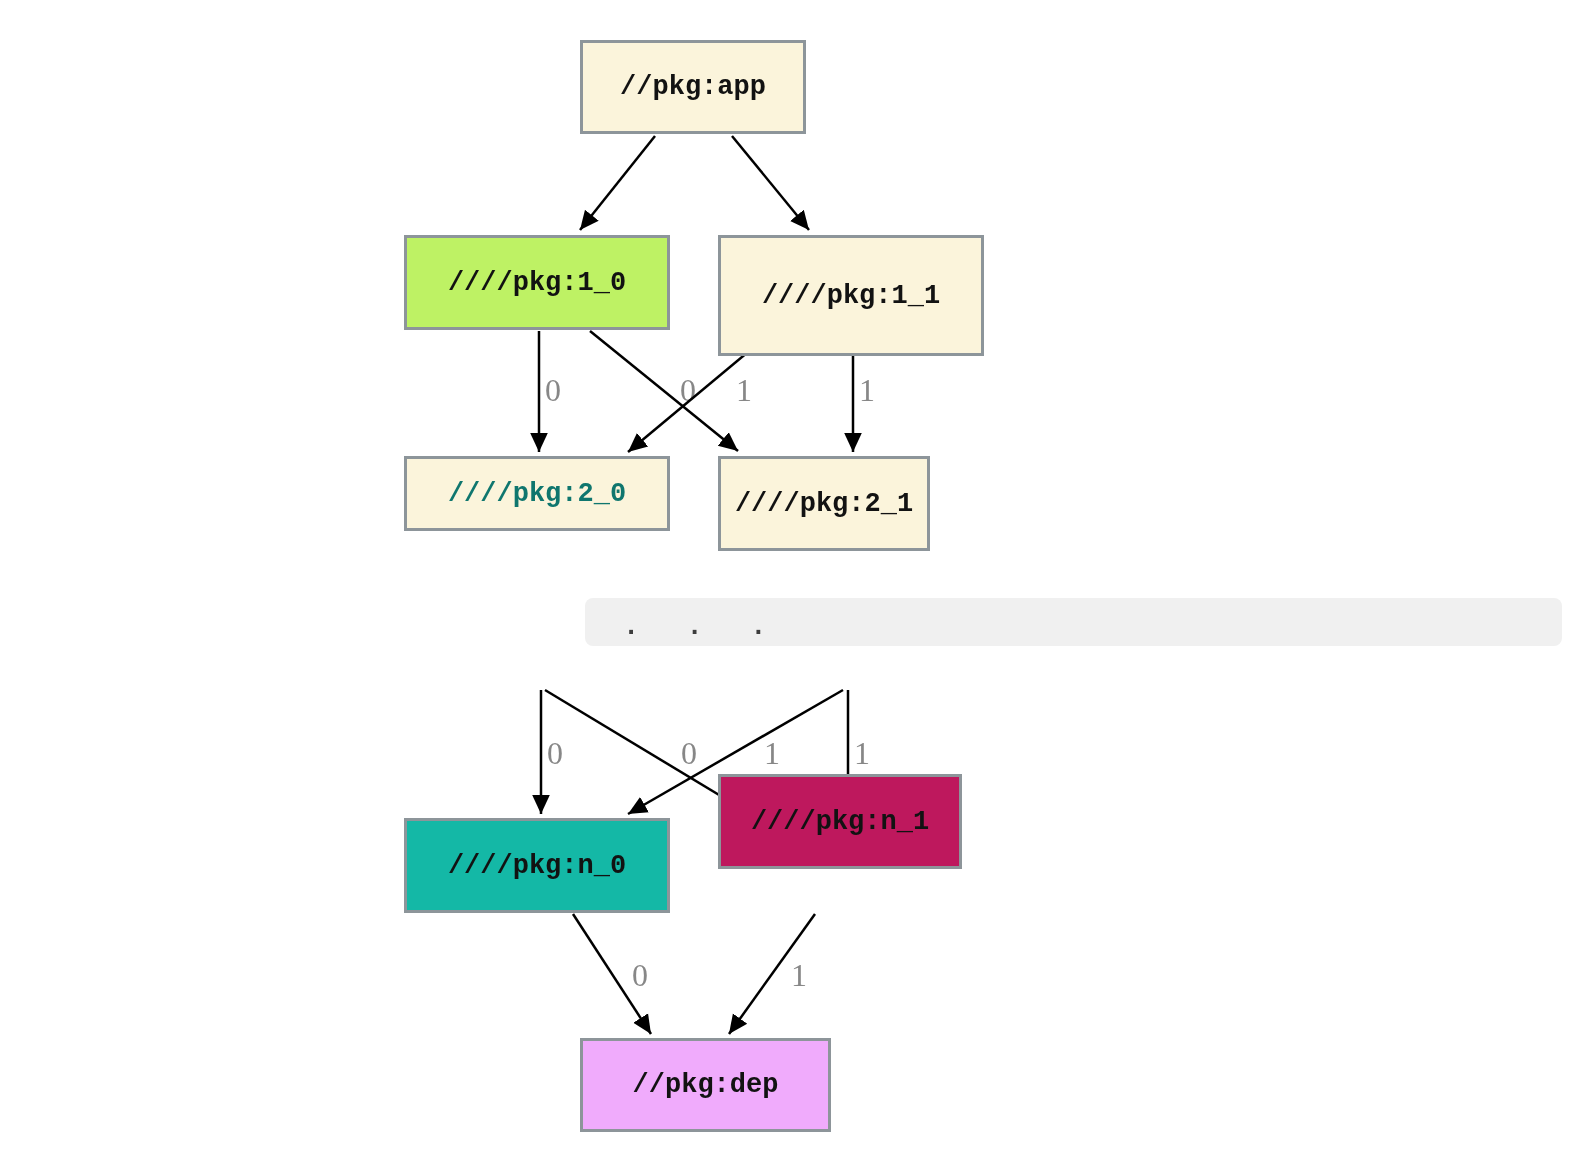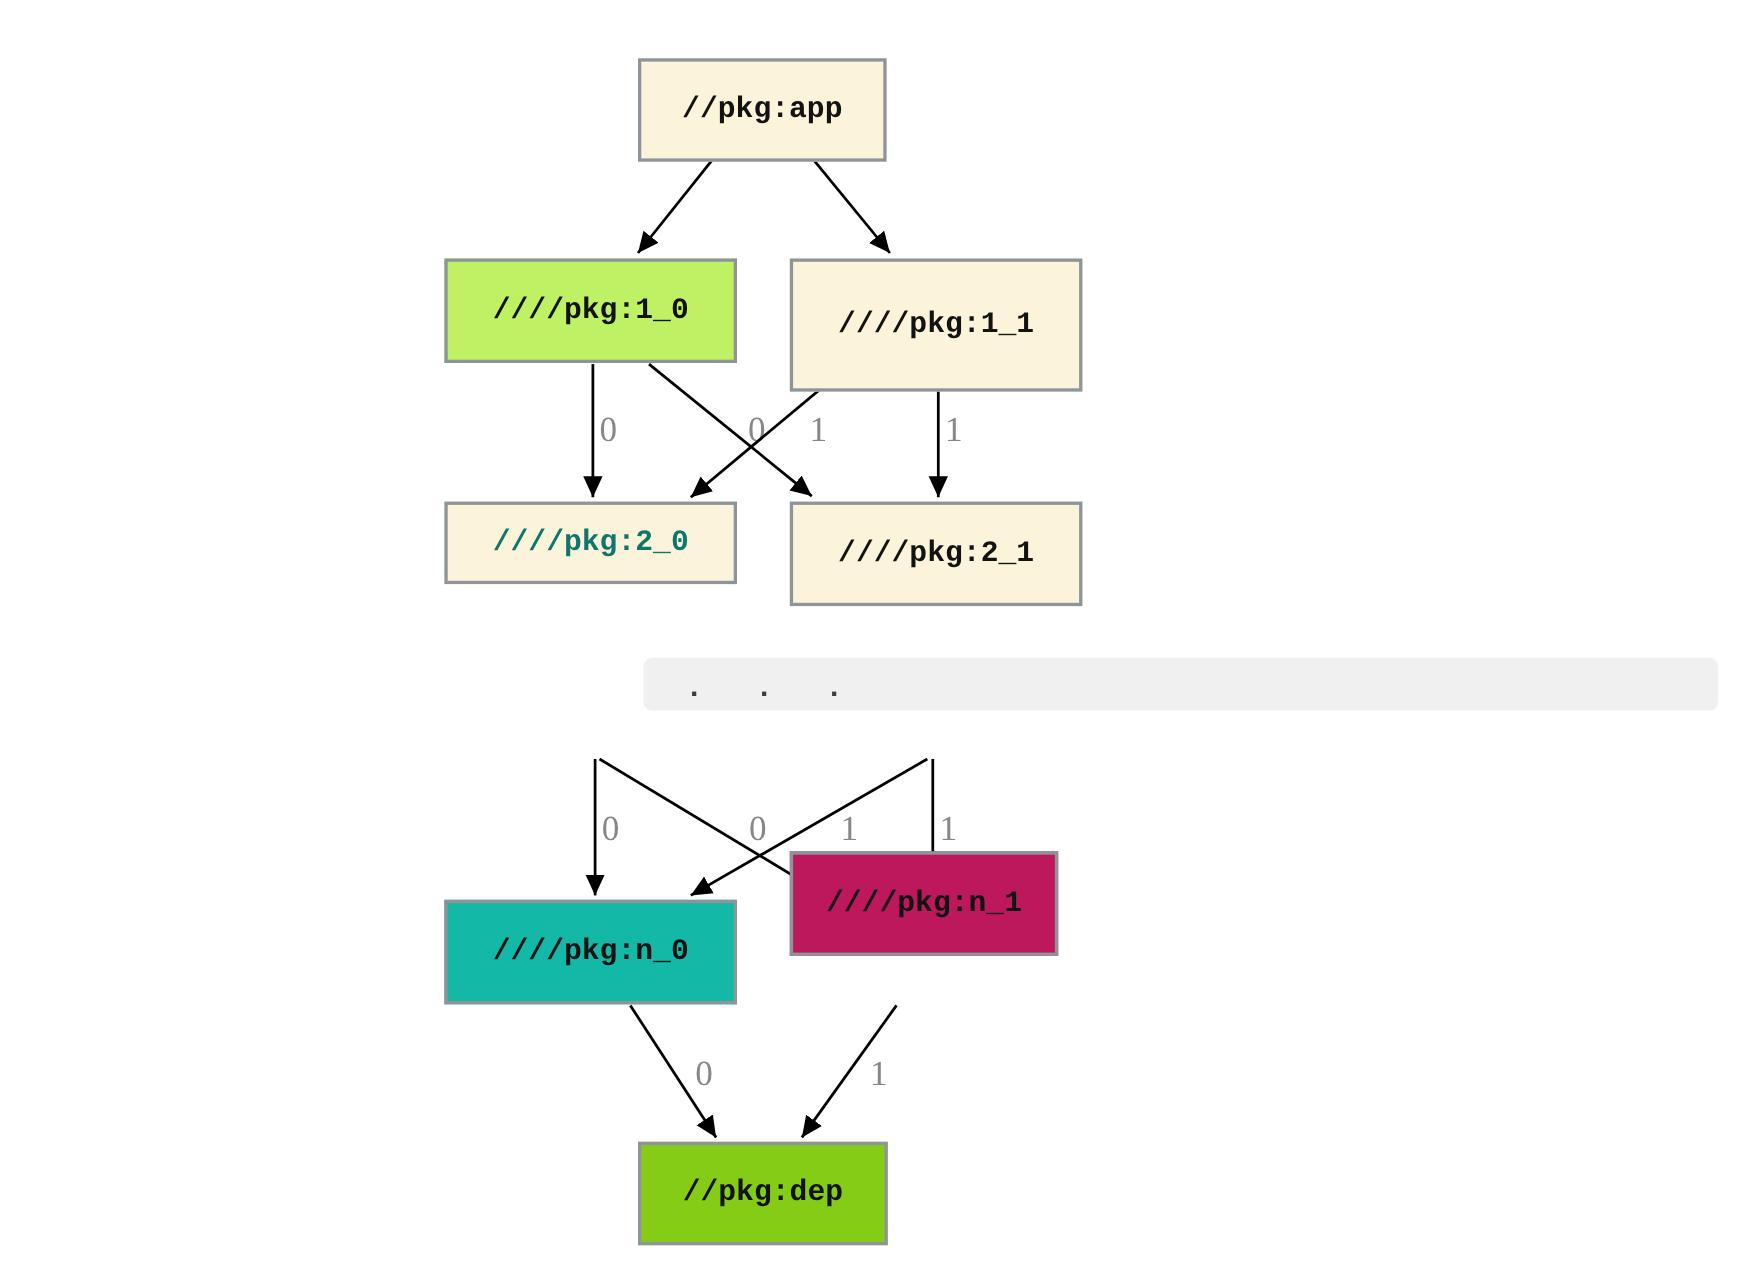--- a/index.html
+++ b/index.html
@@ -55,22 +55,22 @@
       <text x="862" y="753" fill="#878787" class="edge-label" text-anchor="middle" dominant-baseline="central">1</text>
       <line x1="573" y1="914" x2="651" y2="1034" stroke="#000000" stroke-width="2.5" marker-end="url(#arrowhead)"></line>
       <text x="640" y="975" fill="#878787" class="edge-label" text-anchor="middle" dominant-baseline="central">0</text>
       <line x1="815" y1="914" x2="729" y2="1034" stroke="#000000" stroke-width="2.5" marker-end="url(#arrowhead)"></line>
       <text x="799" y="975" fill="#878787" class="edge-label" text-anchor="middle" dominant-baseline="central">1</text>
     </svg>
 
   <div class="ellipsis-strip" id="ellipsis-strip" style="left: 585px; top: 598px; width: 977px; height: 48px; background: rgb(240, 240, 240); color: rgb(61, 61, 61);">.  .  .</div>
 
   <div id="node-layer">
-      <div class="node" style="left: 580px; top: 40px; width: 226px; height: 94px; background: rgb(251, 244, 219); border: 3px solid rgb(141, 149, 154); color: rgb(18, 18, 18); margin-top: 13px;">//pkg:app</div>
+      <div class="node" style="left: 580px; top: 40px; width: 226px; height: 94px; background: rgb(251, 244, 219); border: 3px solid rgb(141, 149, 154); color: rgb(18, 18, 18);">//pkg:app</div>
       <div class="node" style="left: 404px; top: 235px; width: 266px; height: 95px; background: #bef264; border: 3px solid rgb(141, 149, 154); color: rgb(18, 18, 18);">////pkg:1_0</div>
       <div class="node" style="left: 718px; top: 235px; width: 266px; height: 121px; background: rgb(251, 244, 219); border: 3px solid rgb(141, 149, 154); color: rgb(18, 18, 18);">////pkg:1_1</div>
       <div class="node" style="left: 404px; top: 456px; width: 266px; height: 75px; background: rgb(251, 244, 219); border: 3px solid rgb(141, 149, 154); color: #0f766e;">////pkg:2_0</div>
-      <div class="node" style="left: 718px; top: 456px; width: 266px; height: 95px; background: rgb(251, 244, 219); border: 3px solid rgb(141, 149, 154); color: rgb(18, 18, 18);">////pkg:2_1</div>
+      <div class="node" style="left: 718px; top: 456px; width: 212px; height: 95px; background: rgb(251, 244, 219); border: 3px solid rgb(141, 149, 154); color: rgb(18, 18, 18);">////pkg:2_1</div>
       <div class="node" style="left: 404px; top: 818px; width: 266px; height: 95px; background: #14b8a6; border: 3px solid rgb(141, 149, 154); color: rgb(18, 18, 18);">////pkg:n_0</div>
       <div class="node" style="left: 718px; top: 774px; width: 244px; height: 95px; background: #be185d; border: 3px solid rgb(141, 149, 154); color: rgb(18, 18, 18);">////pkg:n_1</div>
-      <div class="node" style="left: 580px; top: 1038px; width: 227px; height: 94px; background: #84cc16; border: 3px solid rgb(141, 149, 154); color: rgb(18, 18, 18);">//pkg:dep</div>
+      <div class="node" style="left: 580px; top: 1038px; width: 251px; height: 94px; background: #f0abfc; border: 3px solid rgb(141, 149, 154); color: rgb(18, 18, 18);">//pkg:dep</div>
     </div>
 </div>
 
 </body></html>

